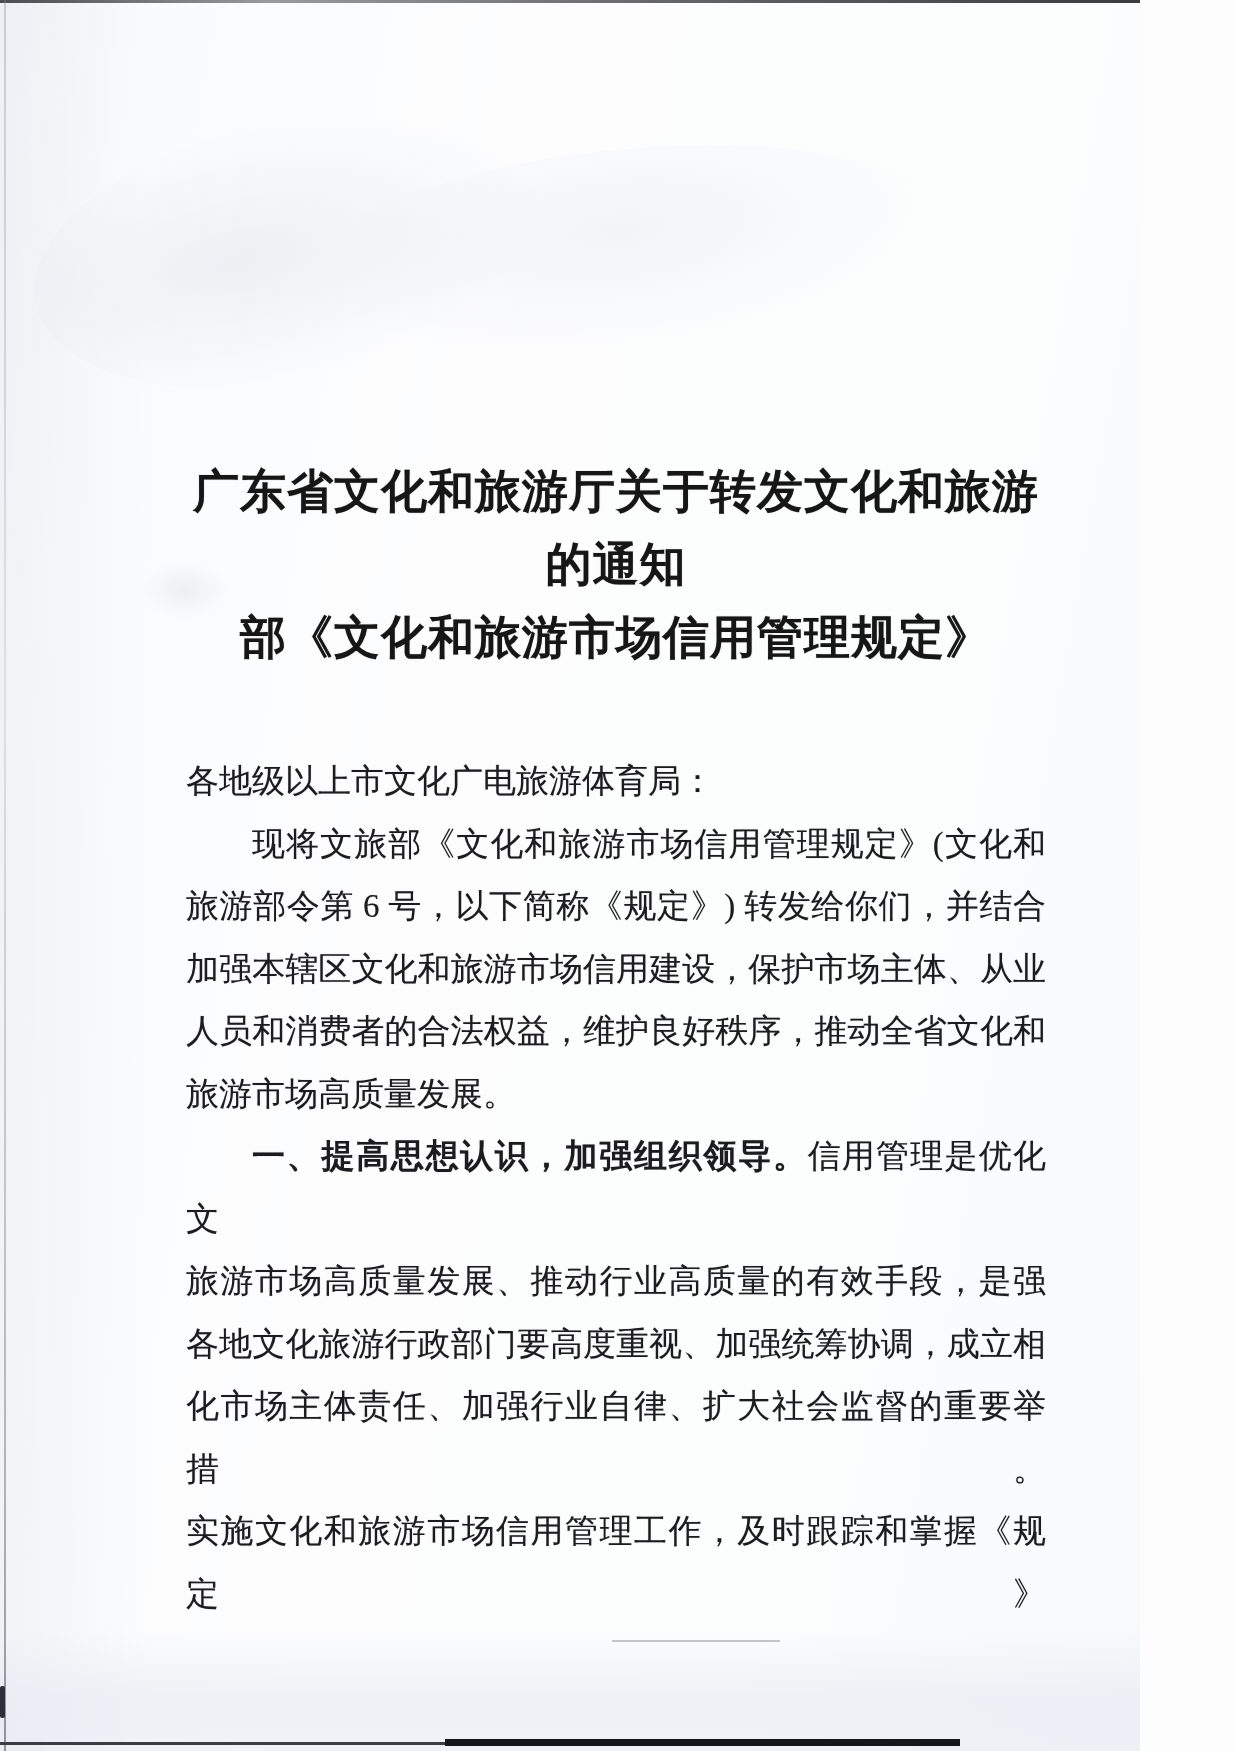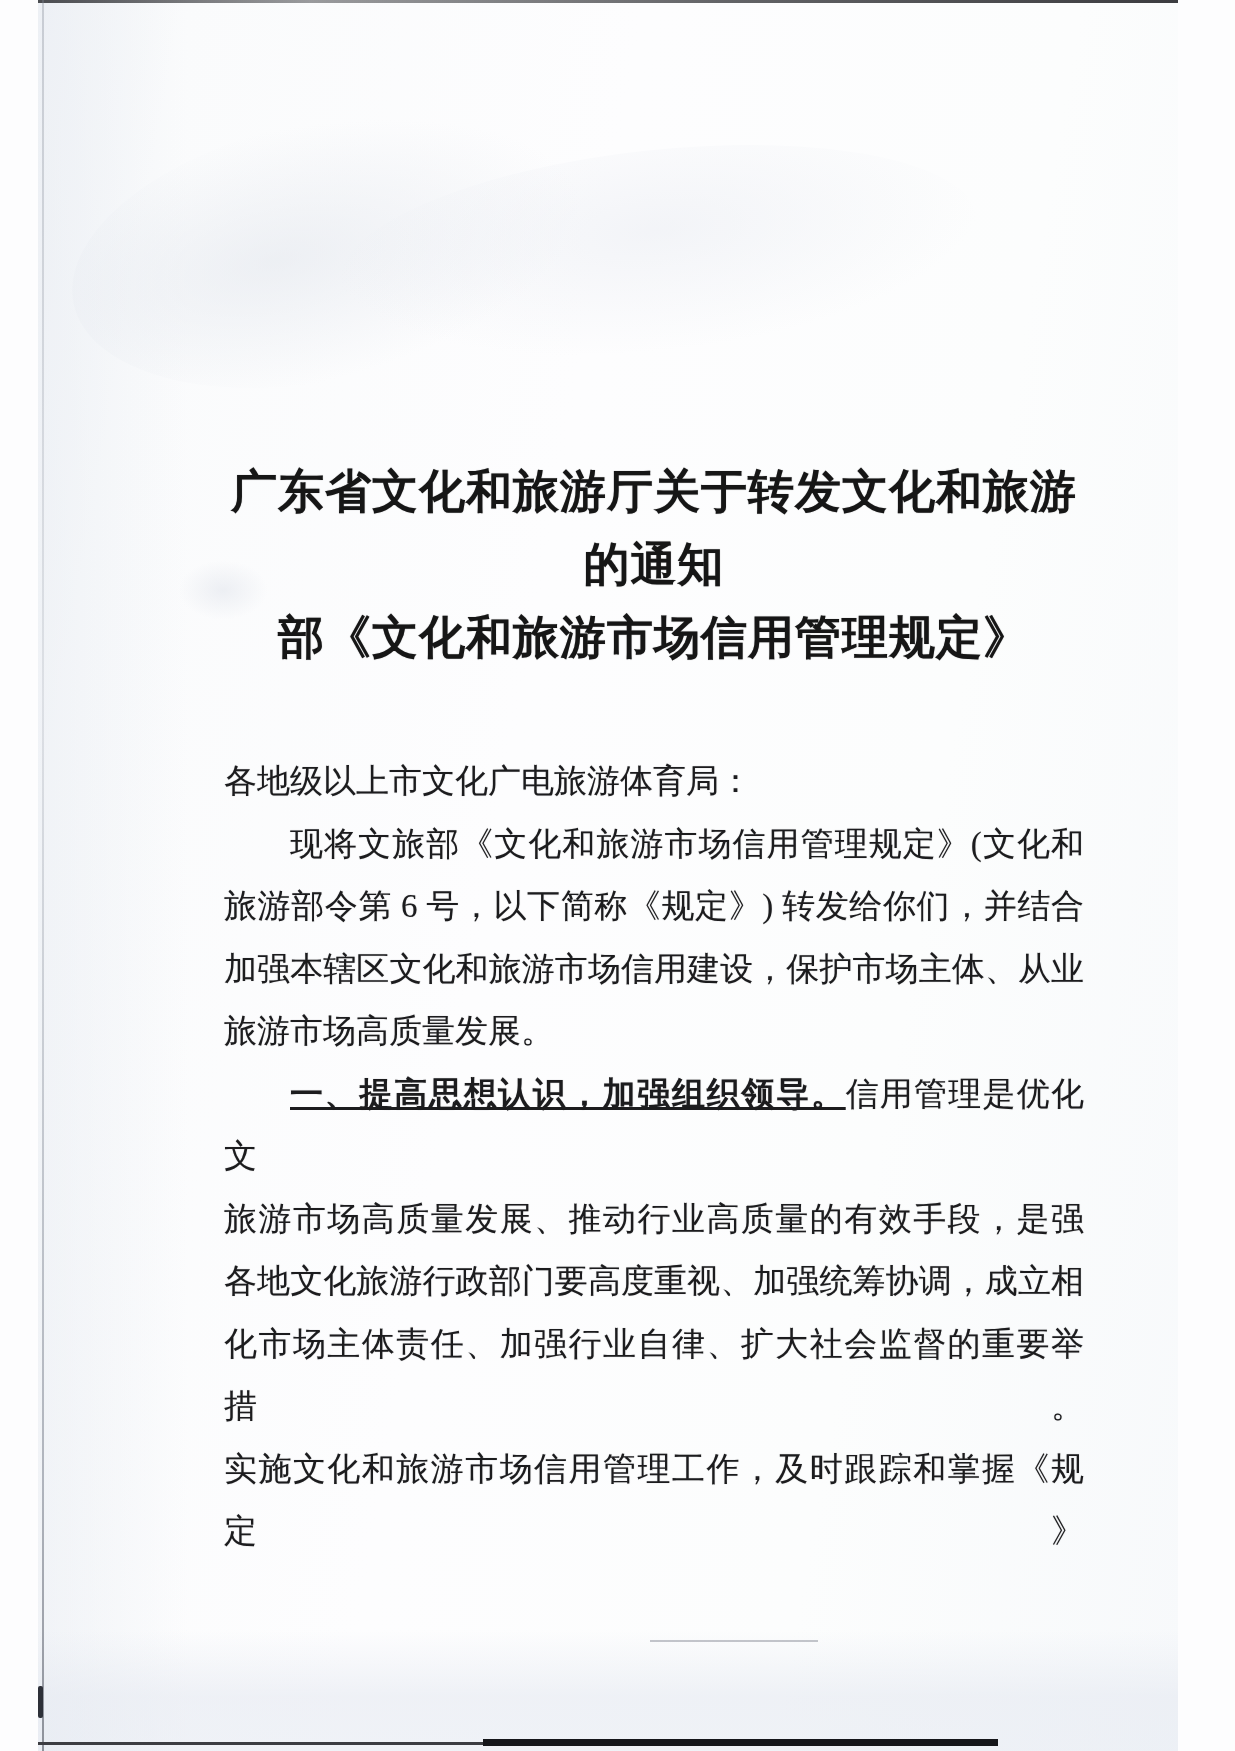--- a/index.html
+++ b/index.html
@@ -4,21 +4,20 @@
 <style>
   html,body{margin:0;padding:0;}
   body{
     width:1235px;height:1751px;
     font-family:"Liberation Serif","DejaVu Serif",serif;
     background:#fdfdfe;
   }
   .page{
     position:relative;width:1140px;height:1751px;overflow:hidden;
     background:linear-gradient(100deg,#f3f5f8 0%,#fafbfc 10%,#fdfdfe 42%,#fcfdfd 72%,#f7f9fb 100%);
-    margin-left:38px;
   }
   
   .artifact{position:absolute;pointer-events:none;}
   .edge-top{left:0;top:0;width:1235px;height:3px;
     background:linear-gradient(90deg,rgba(35,36,40,.8),rgba(35,36,40,.45) 22%,rgba(35,36,40,.7) 55%,rgba(30,30,34,.9));}
   .edge-left{left:4px;top:0;width:2px;height:1751px;
     background:linear-gradient(180deg,rgba(130,136,148,.35),rgba(130,136,148,.18) 40%,rgba(110,116,130,.5) 85%,rgba(80,84,95,.6));}
   .edge-left-blob{left:0;top:1686px;width:5px;height:32px;background:#2d3038;border-radius:2px;}
   .edge-bottom-thin{left:0;top:1742px;width:452px;height:3px;background:#3c3d42;}
   .edge-bottom-thick{left:445px;top:1739px;width:515px;height:7px;background:#15161a;}
@@ -49,21 +48,21 @@
     text-shadow:0 0 1px rgba(25,25,28,.35);
   }
   .line{
     text-align:justify;text-align-last:justify;
     text-justify:inter-character;
     white-space:nowrap;
     white-space:normal;
   }
   .line.short{text-align-last:left;}
   .line.ind{text-indent:2em;}
-  .lead{font-weight:700;font-family:"Liberation Sans","DejaVu Sans",sans-serif;letter-spacing:.5px;text-decoration:underline;}
+  .lead{font-weight:700;font-family:"Liberation Sans","DejaVu Sans",sans-serif;letter-spacing:.5px;}
 </style>
 </head>
 <body>
 
 <div class="page">
 
   <div class="artifact wash wash-leftband"></div>
   <div class="artifact wash wash-topleft"></div>
   <div class="artifact wash wash-topmid"></div>
   <div class="artifact wash wash-midleft"></div>
@@ -80,20 +79,21 @@
     <div>的通知</div>
     <div>部《文化和旅游市场信用管理规定》</div>
   </div>
 
   <div class="doc-body">
     <div class="line short"><span>各地级以上市文化广电旅游体育局：</span></div>
 
     <div class="line ind"><span>现将文旅部《文化和旅游市场信用管理规定》(文化和</span></div>
     <div class="line"><span>旅游部令第 6 号，以下简称《规定》) 转发给你们，并结合</span></div>
     <div class="line"><span>加强本辖区文化和旅游市场信用建设，保护市场主体、从业</span></div>
+    <div class="line"><span>人员和消费者的合法权益，维护良好秩序，推动全省文化和</span></div>
     <div class="line short"><span>旅游市场高质量发展。</span></div>
 
     <div class="line ind"><span class="lead">一、提高思想认识，加强组织领导。</span><span>信用管理是优化文</span></div>
     <div class="line"><span>旅游市场高质量发展、推动行业高质量的有效手段，是强</span></div>
     <div class="line"><span>各地文化旅游行政部门要高度重视、加强统筹协调，成立相</span></div>
     <div class="line"><span>化市场主体责任、加强行业自律、扩大社会监督的重要举措。</span></div>
     <div class="line"><span>实施文化和旅游市场信用管理工作，及时跟踪和掌握《规定》</span></div>
   </div>
 
 </div>

